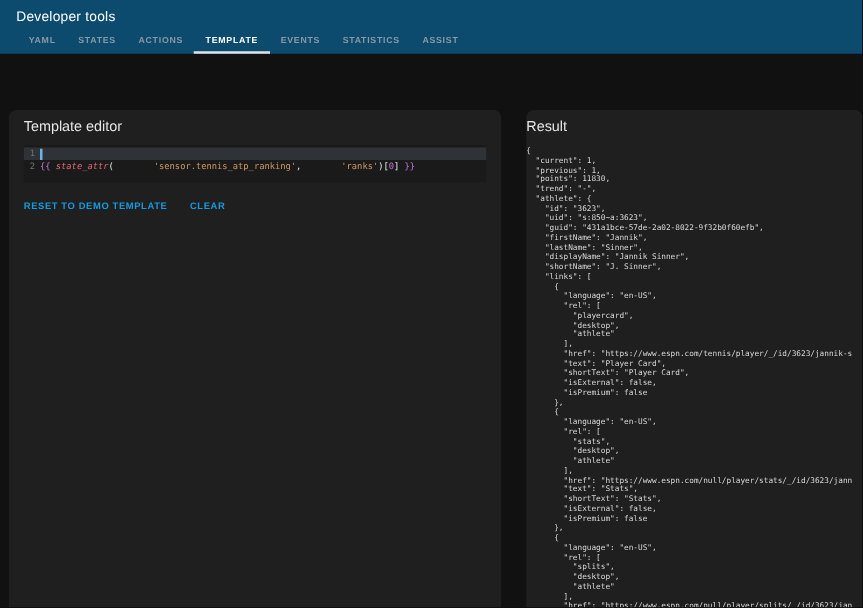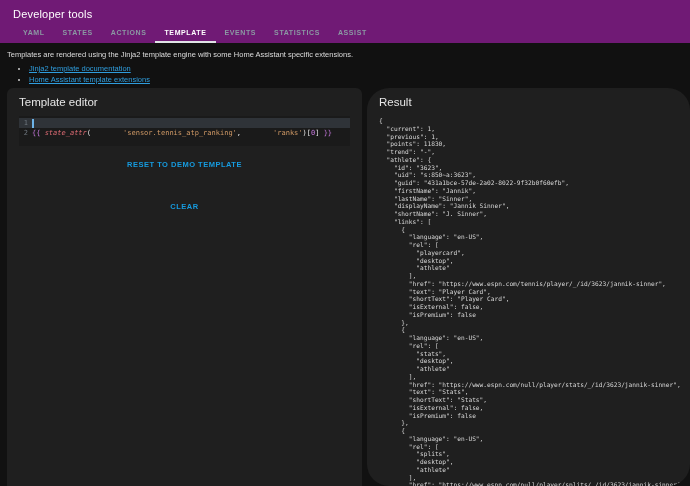--- a/index.html
+++ b/index.html
@@ -7,21 +7,21 @@
   .screen {
     position: relative;
     width: 690px; height: 486px;
     background: #111111;
     overflow: hidden;
     font-family: "Liberation Sans", sans-serif;
     color: #e1e1e1;
   }
   
   .app-header {
-    background: #701a75;
+    background: #0c4a6e;
     padding-top: 5px;
   }
   .app-title {
     font-size: 11px;
     color: #ffffff;
     padding: 3px 0 4px 13px;
     letter-spacing: 0.2px;
   }
   .tab-bar {
     display: flex;
@@ -56,28 +56,27 @@
     top: 88px; bottom: 0; left: 0; right: 0;
     display: flex;
   }
   .card {
     background: #1f1f1f;
     border-radius: 6px 6px 0 0;
     overflow: hidden;
   }
   .card-left {
     margin-left: 7px;
-    width: 355px;
+    width: 394px;
     padding: 8px 12px;
   }
   .card-right {
-    margin-left: 5px;
+    margin-left: 20px;
     flex: 1;
-    padding: 8px 8px 0 12px;
-    border-radius: 22px;
+    padding: 8px 8px 0 0;
   }
   .card-title { font-size: 11.5px; font-weight: 400; color: #e6e6e6; }
   
   .code-editor {
     margin-top: 8px;
     background: #1a1a1a;
     padding: 2px 0 8px 0;
     font-family: "DejaVu Sans Mono", monospace;
     font-size: 7px;
     cursor: text;
@@ -97,21 +96,21 @@
     width: 1.5px; height: 9px;
     background: #6db3e8;
     vertical-align: middle;
   }
   .tok-delim { color: #c678dd; }
   .tok-fn    { color: #e06c75; font-style: italic; }
   .tok-str   { color: #d19a66; margin-left: 32px; }
   .tok-num   { color: #c678dd; }
   .tok-plain { color: #e8e8e8; }
   
-  .editor-buttons { margin-top: 12px; display: flex; gap: 29px; flex-direction: column; }
+  .editor-buttons { margin-top: 12px; display: flex; gap: 18px; }
   .text-button {
     background: none; border: none;
     color: #169bdf;
     font-family: "Liberation Sans", sans-serif;
     font-size: 7.5px;
     font-weight: bold;
     letter-spacing: 0.5px;
     text-transform: uppercase;
     cursor: pointer;
     padding: 2px 0;
@@ -138,27 +137,20 @@
         <div class="tab">YAML</div>
         <div class="tab">STATES</div>
         <div class="tab">ACTIONS</div>
         <div class="tab active">TEMPLATE</div>
         <div class="tab">EVENTS</div>
         <div class="tab">STATISTICS</div>
         <div class="tab">ASSIST</div>
       </nav>
   </header>
 
-  <section class="intro">
-    <div class="intro-text">Templates are rendered using the Jinja2 template engine with some Home Assistant specific extensions.</div>
-    <ul class="intro-links">
-        <li><a>Jinja2 template documentation</a></li>
-        <li><a>Home Assistant template extensions</a></li>
-      </ul>
-  </section>
 
   <div class="panels">
 
     <div class="card card-left">
       <div class="card-title">Template editor</div>
       <div class="code-editor">
           <div class="code-line active">
             <span class="gutter">1</span>
             <span class="code-content"><span class="cursor"></span></span>
           </div>

